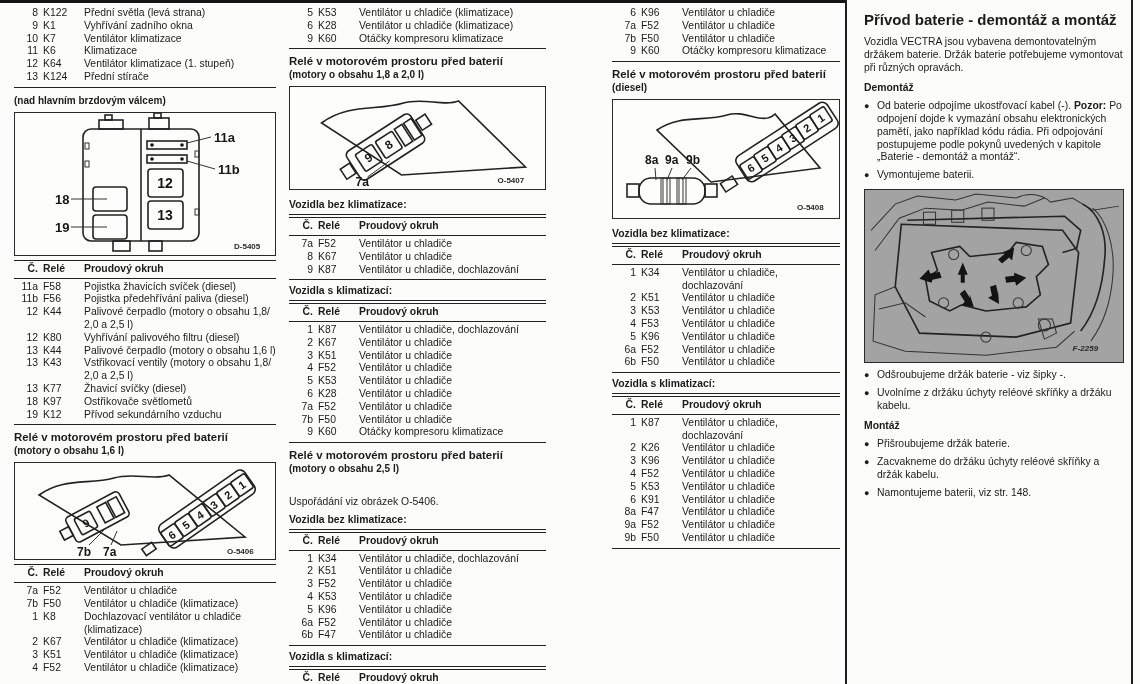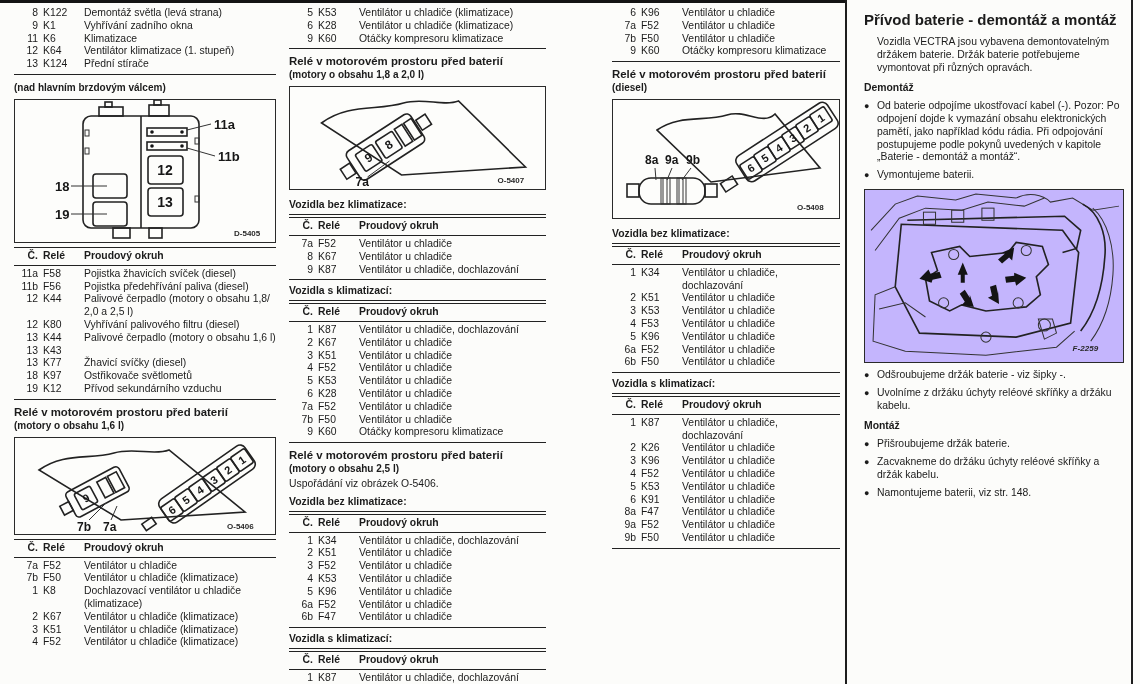--- a/index.html
+++ b/index.html
@@ -16,56 +16,61 @@
   .trow,.thead{display:grid;grid-template-columns:24px 36px 1fr;column-gap:5px;}
   .trow .no,.thead .no{text-align:right;}
   .thead{font-weight:bold;border-top:1.6px solid #222;border-bottom:1.6px solid #222;
          padding:2px 0;margin-top:2px;}
   .tbl{border-bottom:1.6px solid #222;padding:2px 0 3px;}
   .tbl.noline{border-bottom:none;}
   .rlist{padding-bottom:3px;border-bottom:1.6px solid #222;}
   .h1{font-weight:bold;font-size:11.4px;line-height:13px;margin-top:6px;}
   .hsub{font-size:10px;font-weight:bold;}
   .slabel{font-weight:bold;border-bottom:1.5px solid #222;padding:5px 0 2px;margin-bottom:1px;}
-  .note{margin-top:3px;}
+  .note{margin-top:21px;}
   .diagram{position:relative;border:1.7px solid #2a2a2a;background:#fdfdfb;margin:5px 0 4px;}
   .diagram svg{display:block;width:100%;height:100%;}
   .dg-text{font-family:"Liberation Sans",sans-serif;font-weight:bold;fill:#171717;}
   .dg-code{font-family:"Liberation Sans",sans-serif;font-weight:bold;font-size:8px;fill:#2a2a2a;}
   .ln{stroke:#222;fill:none;stroke-width:1.6;}
   .lnthin{stroke:#333;fill:none;stroke-width:1;}
   .blk{fill:#141414;stroke:none;}
   .c4-title{font-weight:bold;font-size:15px;line-height:17px;margin:4px 0 8px;}
   .c4-sub{font-weight:bold;margin:8px 0 4px;}
-  .para{margin:2px 13px;}
+  .para{margin:2px 0;}
   .bullet{display:flex;margin:5px 0;}
   .bullet .dot{width:13px;flex:0 0 13px;font-size:9px;line-height:12.8px;}
-  .photo{position:relative;border:1.7px solid #2a2a2a;background:#c4b5fd;margin:7px 0 6px;height:172px;}
-  b{font-weight:normal;text-align:right;}
+  .photo{position:relative;border:1.7px solid #2a2a2a;background:#a3a3a3;margin:7px 0 6px;height:172px;}
+  b{font-weight:bold;text-align:right;}
 </style>
 </head>
 <body>
 
 <div class="page">
   <div class="topline"></div>
   <div class="vline-a"></div>
   <div class="vline-b"></div>
 
   <div class="col col1">
     <div class="rlist">
 
     <div class="trow">
         <span class="no">8</span>
         <span>K122</span>
-        <span>Demontáž světla (levá strana)</span>
+        <span>Přední světla (levá strana)</span>
       </div>
         <div class="trow">
         <span class="no">9</span>
         <span>K1</span>
         <span>Vyhřívání zadního okna</span>
+      </div>
+        <div class="trow">
+        <span class="no">10</span>
+        <span>K7</span>
+        <span>Ventilátor klimatizace</span>
       </div>
         <div class="trow">
         <span class="no">11</span>
         <span>K6</span>
         <span>Klimatizace</span>
       </div>
         <div class="trow">
         <span class="no">12</span>
         <span>K64</span>
         <span>Ventilátor klimatizace (1. stupeň)</span>
@@ -147,20 +152,21 @@
         <span>Vyhřívání palivového filtru (diesel)</span>
       </div>
         <div class="trow">
         <span class="no">13</span>
         <span>K44</span>
         <span>Palivové čerpadlo (motory o obsahu 1,6 l)</span>
       </div>
         <div class="trow">
         <span class="no">13</span>
         <span>K43</span>
+        <span>Vstřikovací ventily (motory o obsahu 1,8/ 2,0 a 2,5 l)</span>
       </div>
         <div class="trow">
         <span class="no">13</span>
         <span>K77</span>
         <span>Žhavicí svíčky (diesel)</span>
       </div>
         <div class="trow">
         <span class="no">18</span>
         <span>K97</span>
         <span>Ostřikovače světlometů</span>

